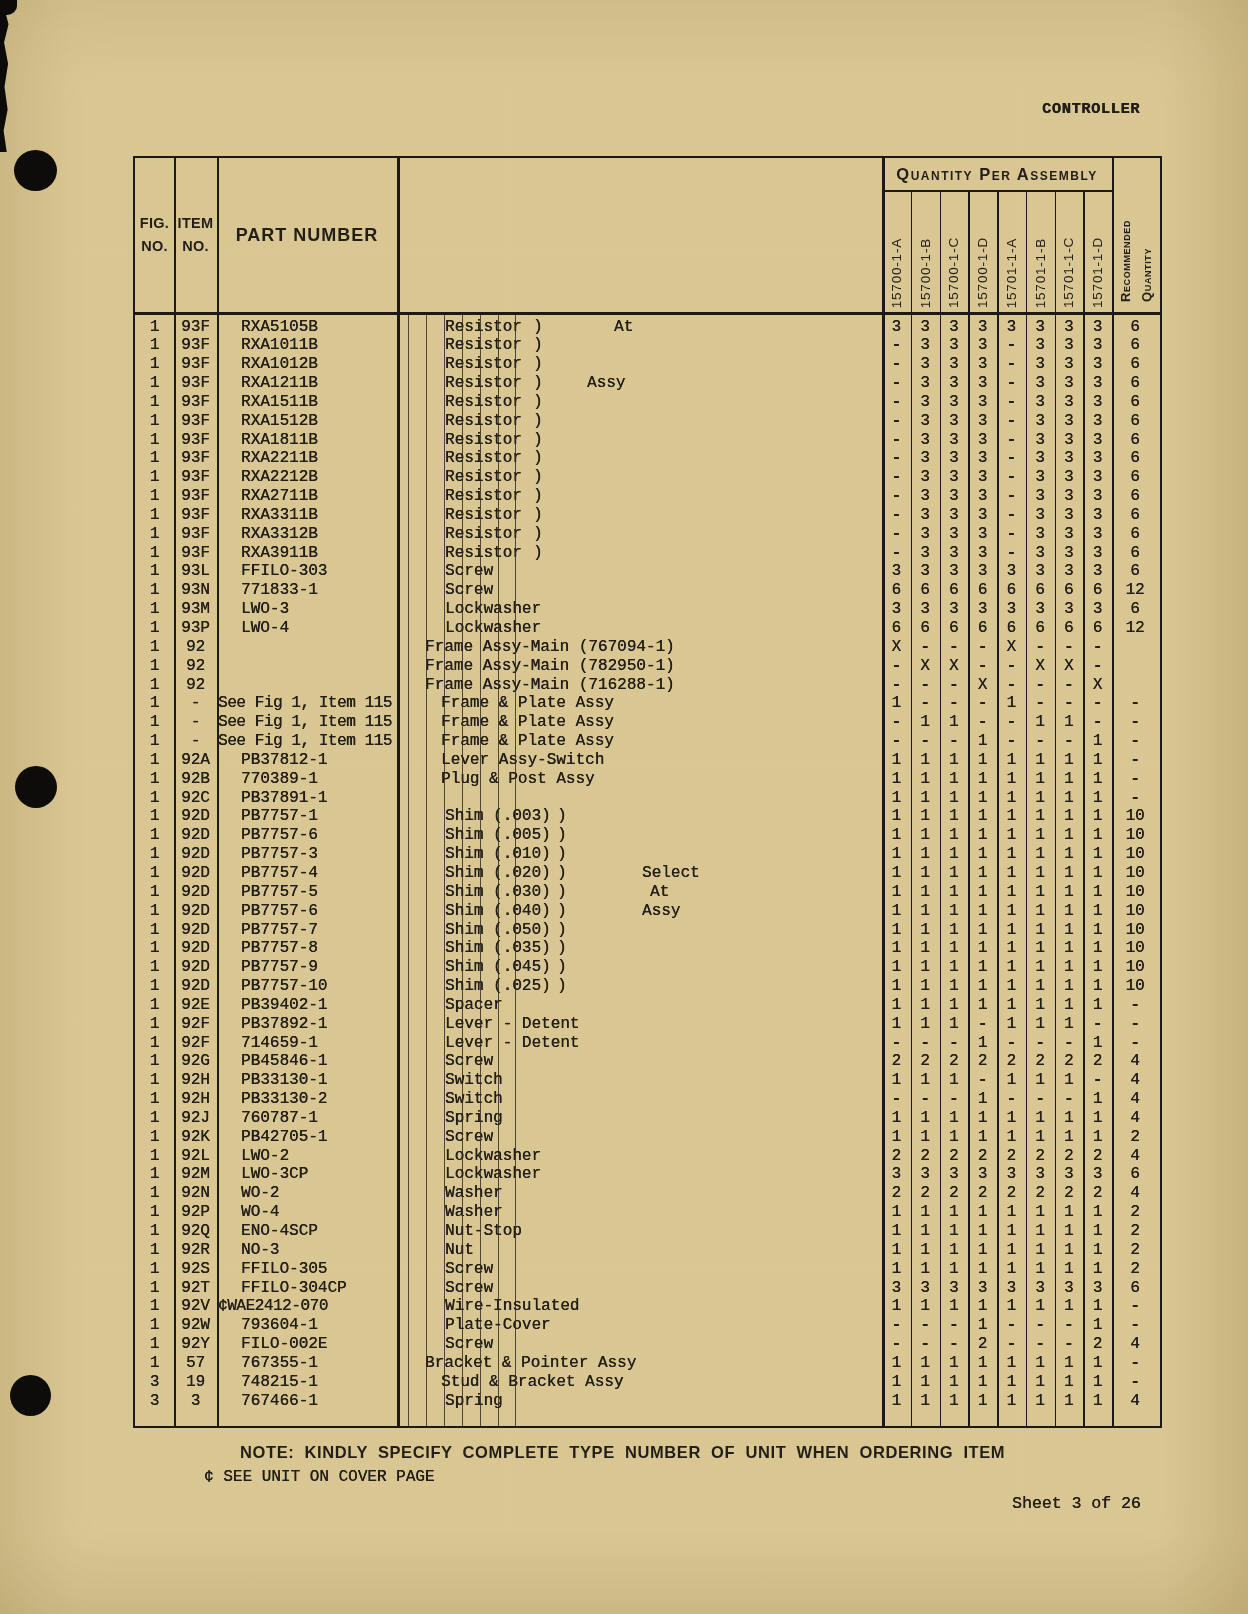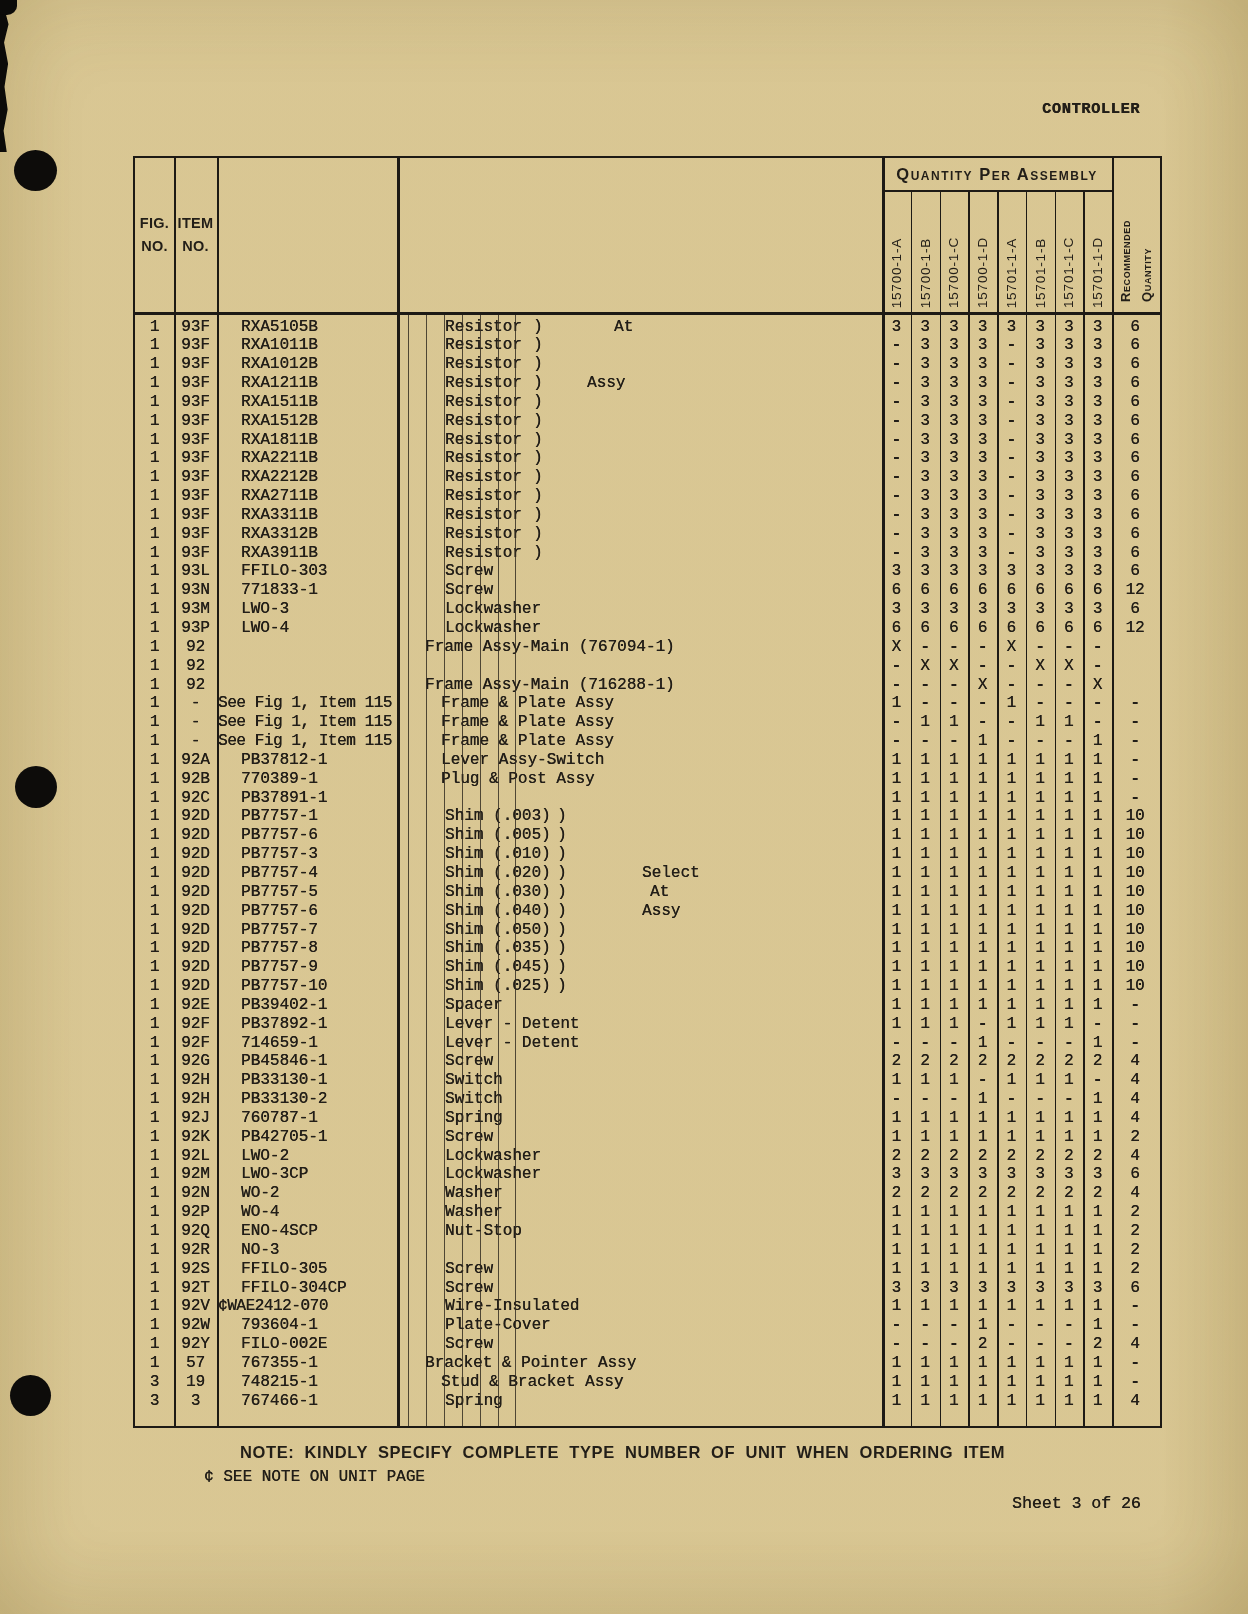--- a/index.html
+++ b/index.html
@@ -98,20 +98,21 @@
 
     <div class="thead">
       <div class="hcell h-fig">
         <div>FIG.</div>
         <div>NO.</div>
       </div>
       <div class="hcell h-item">
         <div>ITEM</div>
         <div>NO.</div>
       </div>
+      <div class="hcell h-part">PART NUMBER</div>
       <div class="h-qtyband">Quantity Per Assembly</div>
       <div id="assemblies">
           <div class="vcol" style="left: 747px; width: 28.75px;">
             <span class="vtext">15700-1-A</span>
           </div>
           <div class="vcol" style="left: 775.75px; width: 28.75px;">
             <span class="vtext">15700-1-B</span>
           </div>
           <div class="vcol" style="left: 804.5px; width: 28.75px;">
             <span class="vtext">15700-1-C</span>
@@ -473,20 +474,23 @@
           <span class="qcell" style="left: 862px; width: 28.75px;">X</span>
           <span class="qcell dash" style="left: 890.75px; width: 28.75px;">-</span>
           <span class="qcell dash" style="left: 919.5px; width: 28.75px;">-</span>
           <span class="qcell dash" style="left: 948.25px; width: 28.75px;">-</span>
           <span class="reccell"></span>
         </div>
         <div class="row">
           <span class="cell fig">1</span>
           <span class="cell item">92</span>
           <span class="cell part"></span>
+          <span class="cell desc">
+            <span class="desc-text ind1">Frame Assy-Main (782950-1)</span>
+          </span>
           <span class="qcell dash" style="left: 747px; width: 28.75px;">-</span>
           <span class="qcell" style="left: 775.75px; width: 28.75px;">X</span>
           <span class="qcell" style="left: 804.5px; width: 28.75px;">X</span>
           <span class="qcell dash" style="left: 833.25px; width: 28.75px;">-</span>
           <span class="qcell dash" style="left: 862px; width: 28.75px;">-</span>
           <span class="qcell" style="left: 890.75px; width: 28.75px;">X</span>
           <span class="qcell" style="left: 919.5px; width: 28.75px;">X</span>
           <span class="qcell dash" style="left: 948.25px; width: 28.75px;">-</span>
           <span class="reccell"></span>
         </div>
@@ -1007,20 +1011,23 @@
           <span class="qcell" style="left: 862px; width: 28.75px;">1</span>
           <span class="qcell" style="left: 890.75px; width: 28.75px;">1</span>
           <span class="qcell" style="left: 919.5px; width: 28.75px;">1</span>
           <span class="qcell" style="left: 948.25px; width: 28.75px;">1</span>
           <span class="reccell">2</span>
         </div>
         <div class="row">
           <span class="cell fig">1</span>
           <span class="cell item">92R</span>
           <span class="cell part">NO-3</span>
+          <span class="cell desc">
+            <span class="desc-text ind3">Nut</span>
+          </span>
           <span class="qcell" style="left: 747px; width: 28.75px;">1</span>
           <span class="qcell" style="left: 775.75px; width: 28.75px;">1</span>
           <span class="qcell" style="left: 804.5px; width: 28.75px;">1</span>
           <span class="qcell" style="left: 833.25px; width: 28.75px;">1</span>
           <span class="qcell" style="left: 862px; width: 28.75px;">1</span>
           <span class="qcell" style="left: 890.75px; width: 28.75px;">1</span>
           <span class="qcell" style="left: 919.5px; width: 28.75px;">1</span>
           <span class="qcell" style="left: 948.25px; width: 28.75px;">1</span>
           <span class="reccell">2</span>
         </div>
@@ -1165,16 +1172,16 @@
         <div class="iline" style="left: 309px;"></div>
         <div class="iline" style="left: 327px;"></div>
         <div class="iline" style="left: 345px;"></div>
         <div class="iline" style="left: 363px;"></div>
         <div class="iline" style="left: 380px;"></div>
       </div>
 
   </div>
 
   <div class="note1">NOTE: KINDLY SPECIFY COMPLETE TYPE NUMBER OF UNIT WHEN ORDERING ITEM</div>
-  <div class="note2">¢ SEE NOTE ON UNIT PAGE</div>
+  <div class="note2">¢ SEE UNIT ON COVER PAGE</div>
   <div class="sheet-label">Sheet 3 of 26</div>
 
 </div>
 
 </body></html>

